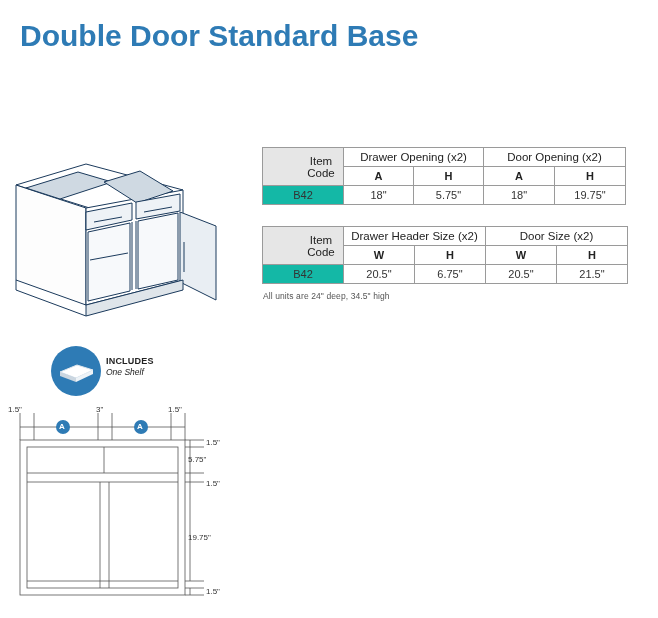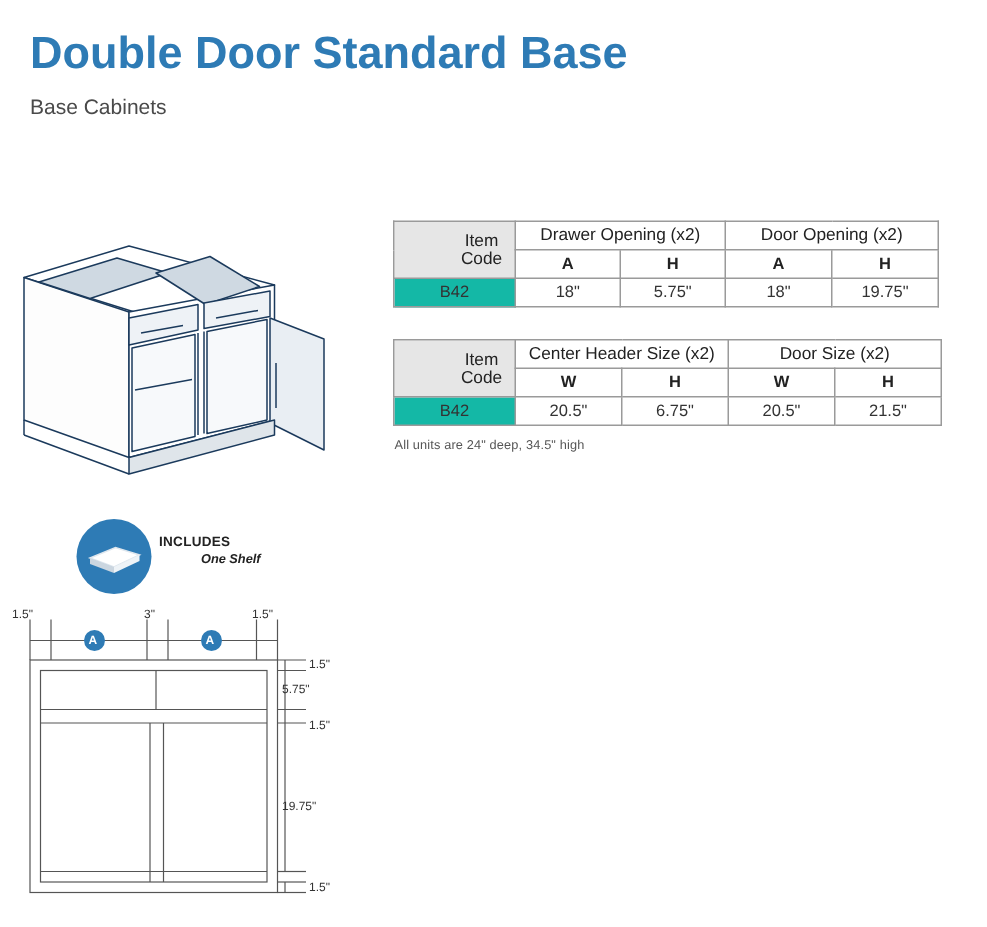--- a/index.html
+++ b/index.html
@@ -99,23 +99,22 @@
   }
   #includes-badge .inc-label {
     font-size: 9px;
     font-weight: bold;
     color: #222;
     letter-spacing: 0.2px;
   }
   #includes-badge .inc-sub {
     font-size: 8.5px;
     font-style: italic;
-    font-weight: bold;
+    font-weight: normal;
     color: #222;
-    margin-left: 28px;
   }
   
   #dim-drawing {
     position: absolute;
     left: 8px;
     top: 405px;
     width: 240px;
     height: 205px;
   }
   .dim-text {
@@ -123,21 +122,20 @@
     font-size: 8px;
     color: #333;
     white-space: nowrap;
   }
 </style>
 </head>
 <body>
 
 <div id="title-block">
   <div class="title-line">Double Door Standard Base</div>
-  <div class="subtitle">Base Cabinets</div>
 </div>
 
 <table class="spec-table" id="table1">
   <tbody>
       <tr>
     <th class="w-code itemcode-cell" rowspan="2">Item Code</th>
     <th colspan="2">Drawer Opening (x2)</th>
     <th colspan="2">Door Opening (x2)</th>
   </tr>
   <tr>
@@ -153,21 +151,21 @@
     <td class="val">18"</td>
     <td class="val">19.75"</td>
   </tr>
 </tbody>
   </table>
 
 <table class="spec-table" id="table2">
   <tbody>
       <tr>
     <th class="w2-code itemcode-cell" rowspan="2">Item Code</th>
-    <th colspan="2">Center Header Size (x2)</th>
+    <th colspan="2">Drawer Header Size (x2)</th>
     <th colspan="2">Door Size (x2)</th>
   </tr>
   <tr>
     <th class="w2-val sub-head">W</th>
     <th class="w2-val sub-head">H</th>
     <th class="w2-val sub-head">W</th>
     <th class="w2-val sub-head">H</th>
   </tr>
   <tr>
     <td class="code-val">B42</td>

